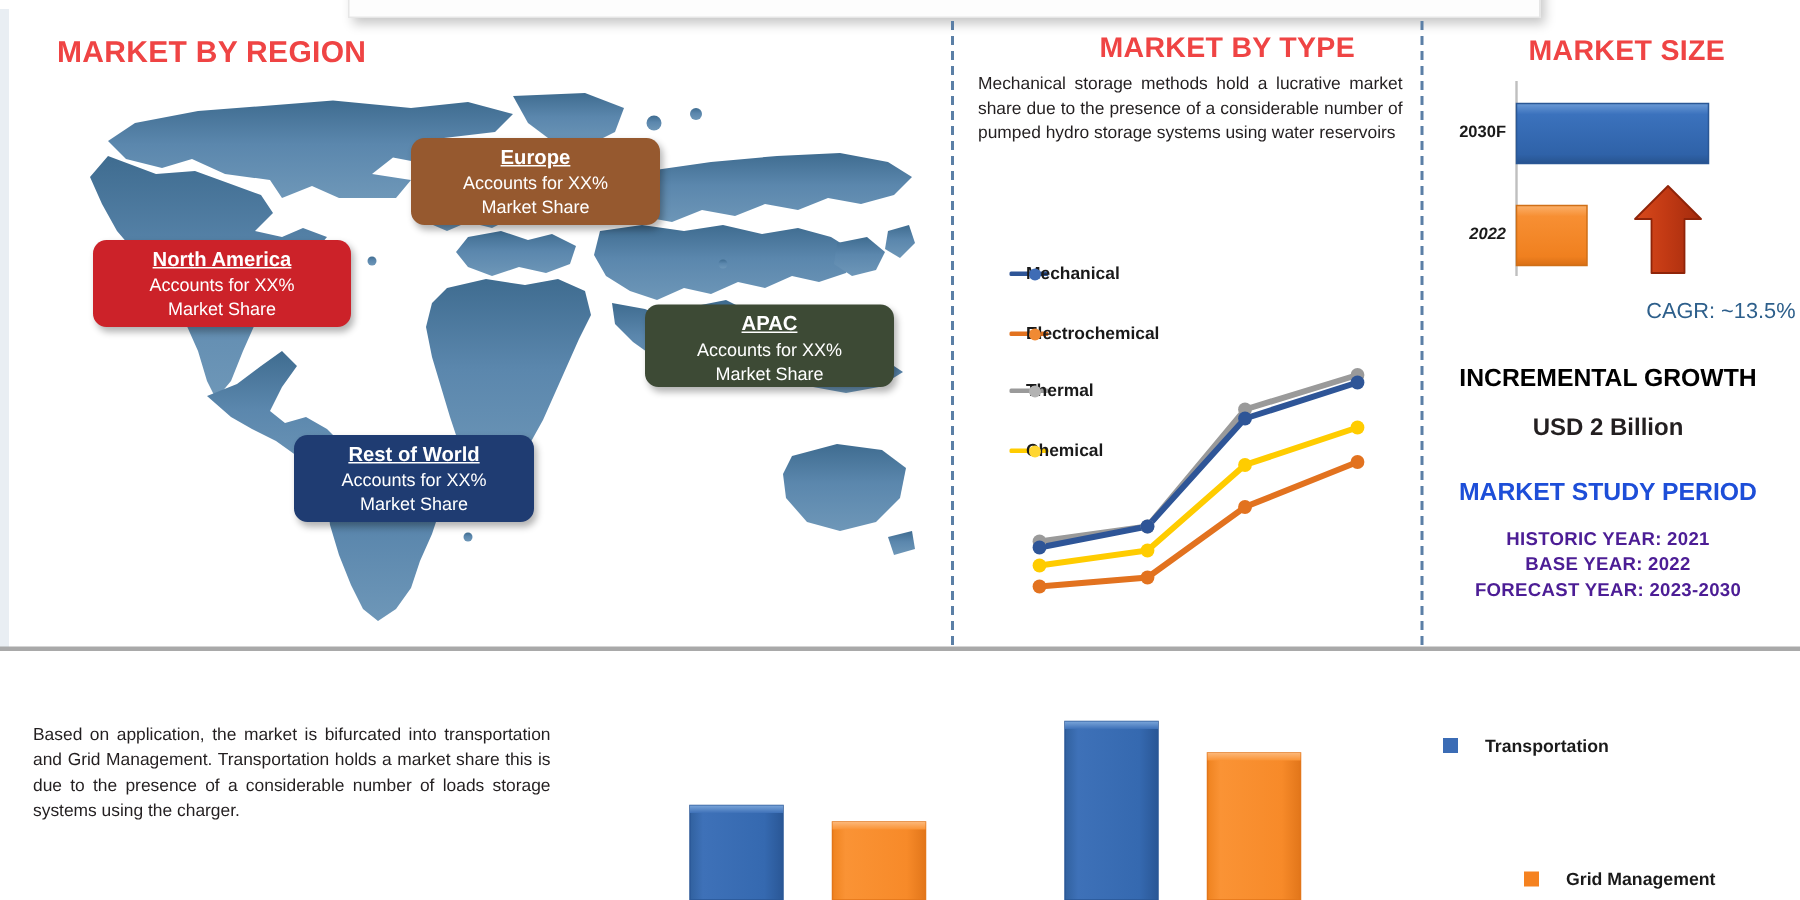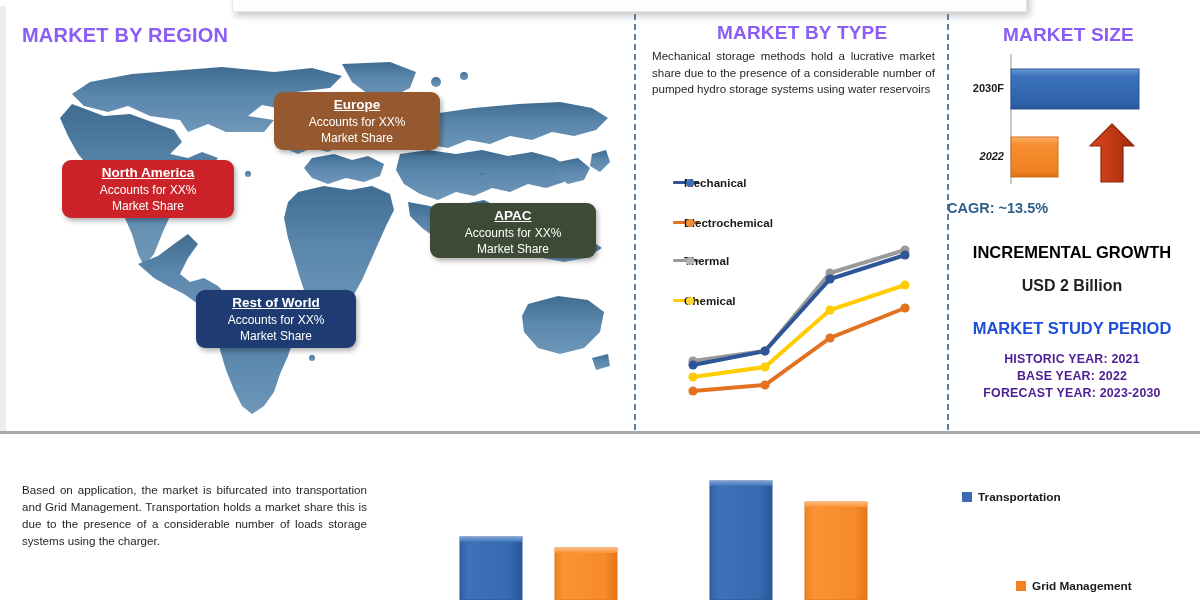--- a/index.html
+++ b/index.html
@@ -20,21 +20,21 @@
   .vdash{position:absolute;top:14px;height:416px;width:0;
          border-left:2px dashed #5b7fa6;}
   .vdash.a{left:634px;}
   .vdash.b{left:947px;}
   .hline{position:absolute;left:0;top:431px;width:1200px;height:3px;
          background:#a9a9a9;}
   .ltop{position:absolute;left:0;top:6px;width:6px;height:426px;background:#e9eef3;}
 
   
   .sec-title{
-    position:absolute;color:#8b5cf6;font-weight:bold;letter-spacing:.2px;
+    position:absolute;color:#ef4444;font-weight:bold;letter-spacing:.2px;margin-left:16px;
   }
   #t-region{left:22px;top:24px;font-size:20px;}
   #t-type{left:717px;top:22px;font-size:19px;}
   #t-size{left:1003px;top:24px;font-size:19px;}
   #t-app{left:22px;top:452px;font-size:19px;}
 
   
   .map-wrap{position:absolute;left:12px;top:58px;width:600px;height:364px;}
   .map-wrap svg{display:block;width:600px;height:364px;}
 
@@ -76,40 +76,40 @@
   #lg-2{left:673px;top:254px;}
   #lg-3{left:673px;top:294px;}
 
   
   .size-chart{position:absolute;left:955px;top:52px;width:240px;height:135px;}
   .size-chart svg{display:block;}
   .size-axis-lbl{position:absolute;font-size:11px;color:#1a1a1a;font-weight:bold;
      text-align:right;width:46px;}
   #sl-0{left:958px;top:82px;}
   #sl-1{left:958px;top:150px;font-style:italic;}
-  .cagr{position:absolute;left:947px;top:200px;width:250px;text-align:left;
-    font-size:14.5px;font-weight:bold;color:#2d5f8b;}
+  .cagr{position:absolute;left:947px;top:200px;width:250px;text-align:right;
+    font-size:14.5px;font-weight:normal;color:#2d5f8b;}
   .size-block{position:absolute;width:250px;left:947px;text-align:center;}
   #inc-h{top:243px;font-size:16.5px;font-weight:bold;color:#000000;}
   #inc-v{top:277px;font-size:16px;font-weight:bold;color:#231f20;}
   #msp-h{top:319px;font-size:16.5px;font-weight:bold;color:#1d4ed8;}
   .msp-line{position:absolute;width:250px;left:947px;text-align:center;
      font-size:12.4px;font-weight:bold;color:#4c1d95;letter-spacing:.2px;}
   #msp-0{top:352px;}
   #msp-1{top:369px;}
   #msp-2{top:386px;}
 
   
   .app-para{
     position:absolute;left:22px;top:481px;width:345px;
     font-size:11.6px;line-height:17px;color:#231f20;text-align:justify;
   }
   .app-chart{position:absolute;left:420px;top:440px;width:500px;height:160px;}
   .app-chart svg{display:block;}
-  .app-legend{position:absolute;display:flex;align-items:center;gap:6px;}
+  .app-legend{position:absolute;display:flex;align-items:center;gap:18px;}
   .app-legend .sw{width:10px;height:10px;display:block;}
   .app-legend .tx{font-size:11.8px;font-weight:bold;color:#1a1a1a;white-space:nowrap;}
   #alg-0{left:962px;top:490px;}
   #alg-1{left:1016px;top:558px;margin-top:21px;}
 </style>
 </head>
 <body>
 
 <div id="root">
 

